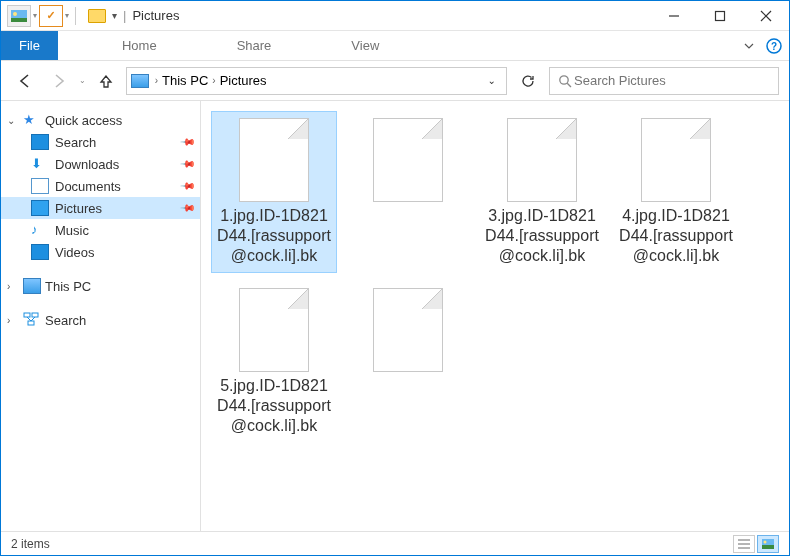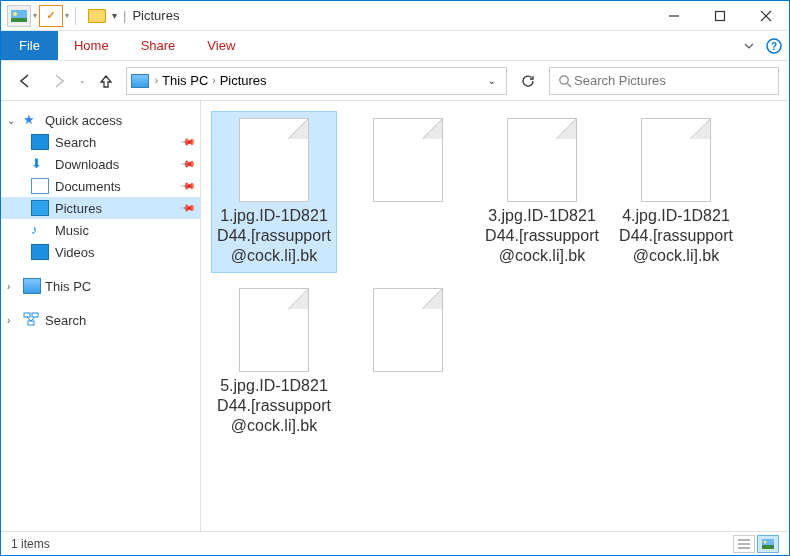--- a/index.html
+++ b/index.html
@@ -12,21 +12,21 @@
 .titlebar .qat-sep { width: 1px; height: 18px; background: #ccc; margin: 0 4px; }
 .titlebar .title-text { margin-left: 8px; font-size: 13px; color: #333; display: flex; align-items: center; gap: 6px; }
 .titlebar .folder-ico { width: 18px; height: 14px; background: #ffd968; border: 1px solid #dca200; border-radius: 1px; }
 .titlebar .title-sep { color: #999; }
 .titlebar .win-controls { margin-left: auto; display: flex; }
 .titlebar .win-btn { width: 46px; height: 30px; display: flex; align-items: center; justify-content: center; color: #333; font-size: 13px; }
 
 
 .ribbon { height: 30px; background: #fff; display: flex; align-items: stretch; border-bottom: 1px solid #e1e1e1; }
 .ribbon .file-tab { background: #1979ca; color: #fff; padding: 0 18px; display: flex; align-items: center; font-size: 13px; }
-.ribbon .tab { padding: 0 16px; display: flex; align-items: center; font-size: 13px; color: #b91c1c; }
+.ribbon .tab { padding: 0 16px; display: flex; align-items: center; font-size: 13px; color: #737373; margin-left: 48px; }
 .ribbon .spacer { flex: 1; }
 .ribbon .help { width: 30px; display: flex; align-items: center; justify-content: center; color: #0078d7; font-size: 14px; }
 .ribbon .expand { width: 20px; display: flex; align-items: center; justify-content: center; color: #555; font-size: 10px; }
 
 
 .navbar { height: 40px; display: flex; align-items: center; padding: 4px 10px; border-bottom: 1px solid #e1e1e1; gap: 6px; }
 .nav-btn { width: 28px; height: 28px; display: flex; align-items: center; justify-content: center; color: #888; font-size: 16px; }
 .nav-btn.active { color: #333; }
 .nav-caret { font-size: 8px; color: #888; }
 .address { flex: 1; height: 28px; border: 1px solid #ccc; display: flex; align-items: center; padding: 0 4px; gap: 4px; font-size: 13px; }
@@ -263,21 +263,21 @@
       <div class="thumb"></div>
       <div class="fname">5.jpg.ID-1D821D44.[rassupport@cock.li].bk</div>
     </div>
     <div class="file">
       <div class="thumb"></div>
     </div>
   </div>
 </div>
 
 <div class="statusbar">
-  <span>1 items</span>
+  <span>2 items</span>
   <div class="views">
     <div class="view-btn">
       <svg width="12" height="10">
           <line x1="0" y1="1" x2="12" y2="1" stroke="#6a6a6a"></line>
           <line x1="0" y1="5" x2="12" y2="5" stroke="#6a6a6a"></line>
           <line x1="0" y1="9" x2="12" y2="9" stroke="#6a6a6a"></line>
         </svg>
     </div>
     <div class="view-btn active">
       <svg width="12" height="10">

